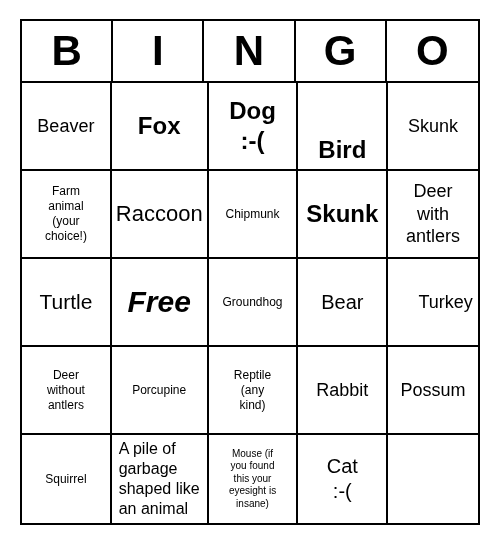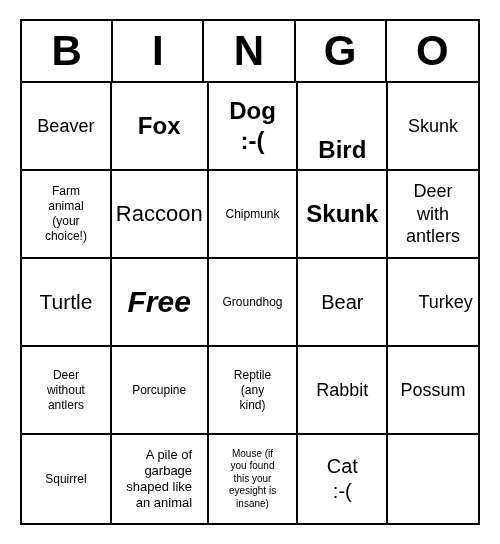--- a/index.html
+++ b/index.html
@@ -133,21 +133,21 @@
       <div class="bingo-cell">
         <span style="font-size: 18px; white-space: pre-wrap; line-height: 1.25; text-align: center;">Rabbit</span>
       </div>
       <div class="bingo-cell">
         <span style="font-size: 18px; white-space: pre-wrap; line-height: 1.25; text-align: center;">Possum</span>
       </div>
       <div class="bingo-cell">
         <span style="font-size: 12px; white-space: pre-wrap; line-height: 1.25; text-align: center;">Squirrel</span>
       </div>
       <div class="bingo-cell">
-        <span style="font-size: 13px; white-space: pre-wrap; line-height: 1.25; text-align: right;">A pile of
+        <span style="font-size: 16px; white-space: pre-wrap; line-height: 1.25; text-align: left;">A pile of
 garbage
 shaped like
 an animal</span>
       </div>
       <div class="bingo-cell">
         <span style="font-size: 10px; white-space: pre-wrap; line-height: 1.25; text-align: center;">Mouse (if
 you found
 this your
 eyesight is
 insane)</span>

